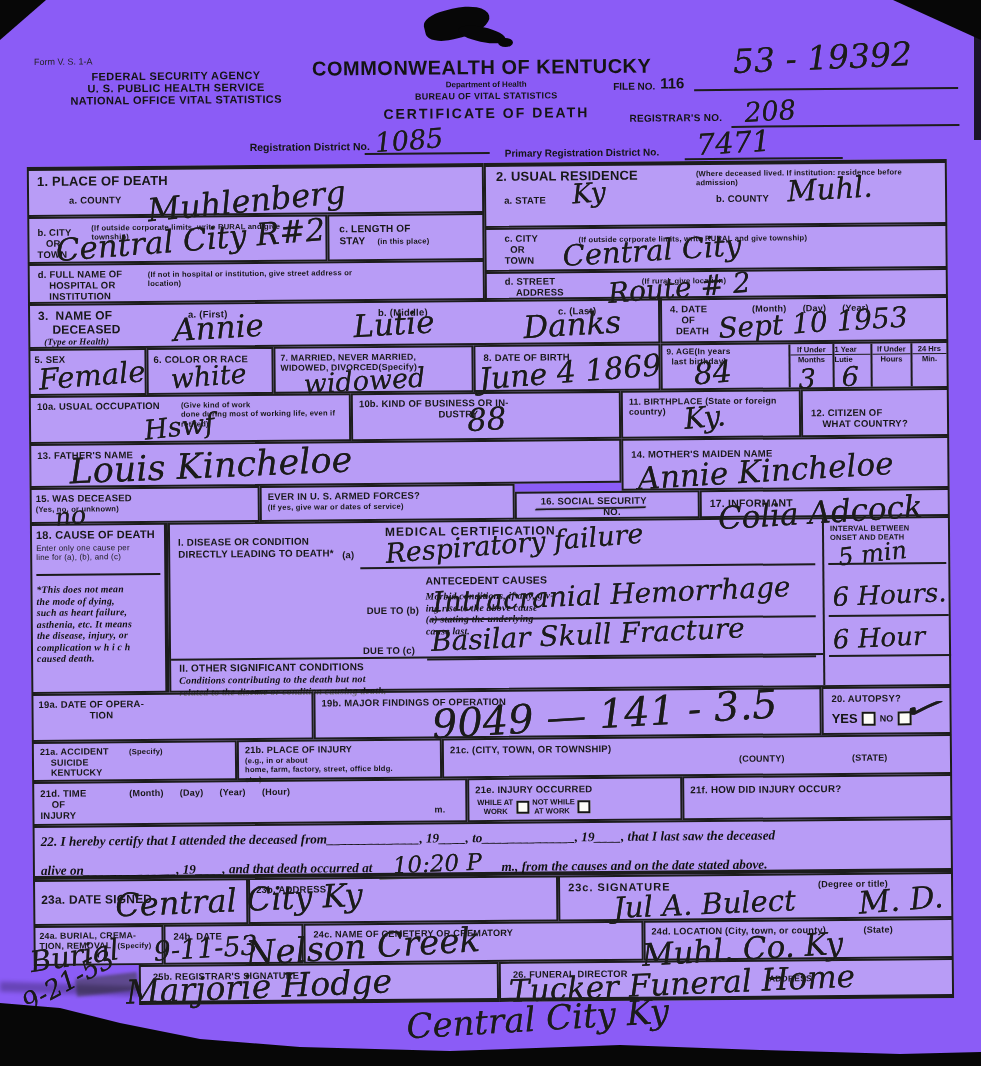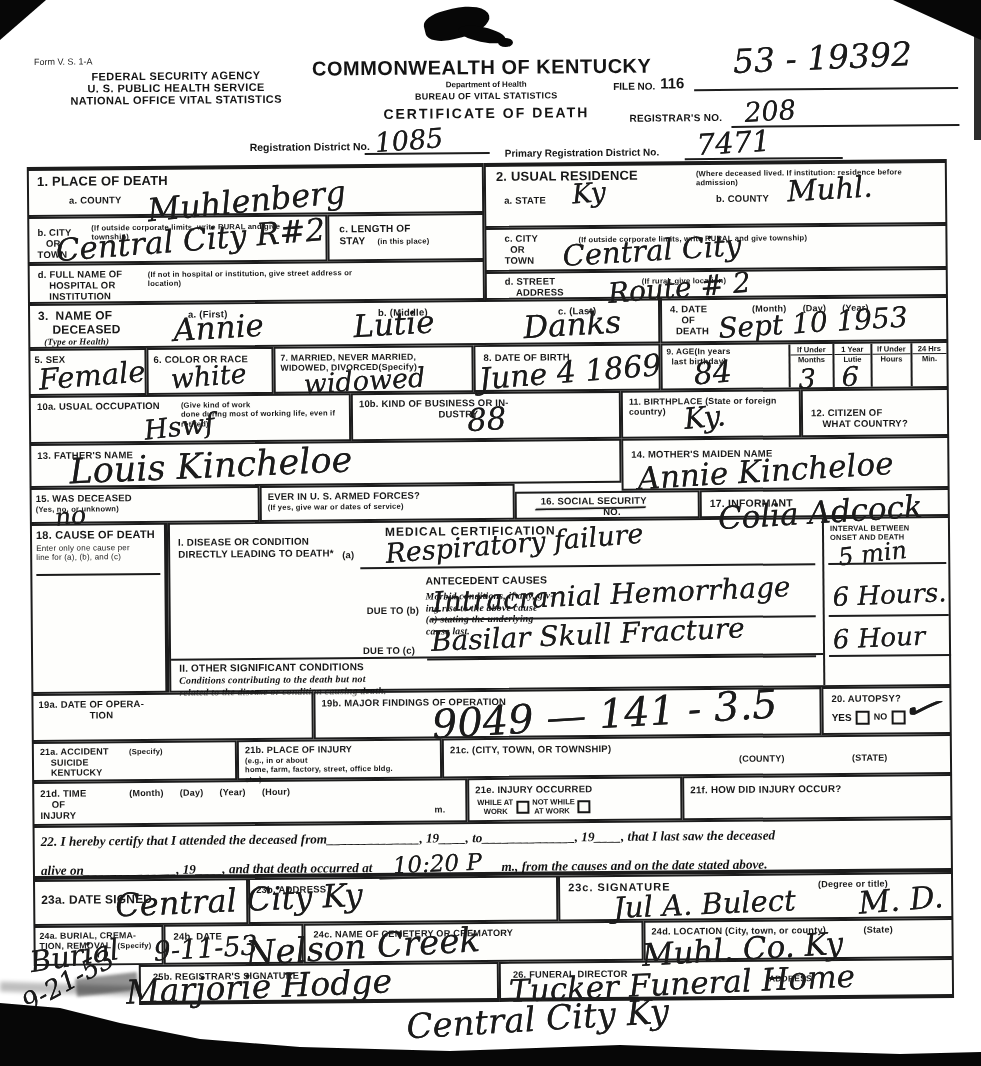--- a/index.html
+++ b/index.html
@@ -1,17 +1,17 @@
 <!DOCTYPE html>
 <html><head>
 <meta charset="utf-8">
 <style>
   *{box-sizing:border-box;margin:0;padding:0}
   body{margin:0;background:#9a9891}
-  .page{position:relative;width:981px;height:1066px;background:#ffffff;overflow:hidden;
+  .page{position:relative;width:981px;height:1066px;background:#8b5cf6;overflow:hidden;
         font-family:"Liberation Sans",sans-serif;color:#141414}
   .paper{position:absolute;inset:0;transform:rotate(-0.5deg)}
   .abs{position:absolute}
   .cell{position:absolute;border:2px solid #1c1c1c;background:rgba(253,252,248,.4)}
   .lbl{position:absolute;font-weight:bold;font-size:9.5px;letter-spacing:.2px;line-height:1.18;color:#181818}
   .sm{font-size:7.6px;font-weight:bold;line-height:1.25}
   .prex{white-space:pre}
   .hand{position:absolute;font-family:"DejaVu Serif",serif;font-style:italic;color:#1b1b1b;
         white-space:nowrap;line-height:1;text-shadow:0 0 .5px #333}
   .serifnote{font-family:"Liberation Serif",serif;font-style:italic;font-weight:bold;color:#111}
@@ -140,21 +140,21 @@
   </div>
   <div class="hand" style="left:480px;top:358px;font-size:30px;transform:rotate(-4deg);z-index:5">June 4 1869</div>
   <div class="cell" style="left:662px;top:345px;width:288px;height:47px">
     <span class="lbl prex" style="left:4px;top:2px;font-size:8.3px">9. AGE(In years
   last birthday)</span>
     <div class="abs" style="left:126px;top:0;width:158px;height:43px;display:flex">
       <div style="width:44px;border-left:2px solid #1c1c1c;text-align:center">
         <div class="sm" style="border-bottom:1.5px solid #1c1c1c;padding-top:1px">If Under</div>
         <div class="sm">Months</div>
       </div>
-      <div style="width:38px;border-left:2px solid #1c1c1c;text-align:center">
+      <div style="width:38px;border-left:2px solid #1c1c1c;text-align:left">
         <div class="sm" style="border-bottom:1.5px solid #1c1c1c;padding-top:1px">1 Year</div>
         <div class="sm">Lutie</div>
       </div>
       <div style="width:40px;border-left:2px solid #1c1c1c;text-align:center">
         <div class="sm" style="border-bottom:1.5px solid #1c1c1c;padding-top:1px">If Under</div>
         <div class="sm">Hours</div>
       </div>
       <div style="width:36px;border-left:2px solid #1c1c1c;text-align:center">
         <div class="sm" style="border-bottom:1.5px solid #1c1c1c;padding-top:1px">24 Hrs</div>
         <div class="sm">Min.</div>
@@ -212,20 +212,27 @@
   <div class="cell" style="left:700px;top:492px;width:250px;height:28px">
     <span class="lbl" style="left:8px;top:5px;font-size:10.5px">17. INFORMANT</span>
   </div>
   <div class="hand" style="left:718px;top:500px;font-size:31px;transform:rotate(-3deg);z-index:6">Colia Adcock</div>
 
   <div class="cell" style="left:30px;top:520px;width:138px;height:170px;border-right-width:4px">
     <span class="lbl" style="left:4px;top:3px;font-size:11px;width:128px">18. CAUSE OF DEATH</span>
     <span class="lbl prex" style="left:4px;top:18px;font-size:8px;font-weight:normal">Enter only one cause per
 line for (a), (b), and (c)</span>
     <div class="abs" style="left:4px;top:48px;width:124px;border-top:2px solid #1a1a1a"></div>
+    <span class="lbl serifnote prex" style="left:4px;top:58px;font-size:9.8px">*This does not mean
+the mode of dying,
+such as heart failure,
+asthenia, etc. It means
+the disease, injury, or
+complication w h i c h
+caused death.</span>
   </div>
   <div class="cell" style="left:168px;top:520px;width:782px;height:170px">
     <span class="lbl" style="left:215px;top:2px;font-size:12px;letter-spacing:1px">MEDICAL CERTIFICATION</span>
     <div class="abs" style="left:652px;top:0;height:166px;border-left:2px solid #1c1c1c"></div>
     <span class="lbl prex" style="left:660px;top:6px;font-size:7.5px">INTERVAL BETWEEN
 ONSET AND DEATH</span>
     <span class="lbl prex" style="left:8px;top:12px;font-size:9.8px">I. DISEASE OR CONDITION
 DIRECTLY LEADING TO DEATH*</span>
     <span class="lbl" style="left:172px;top:26px">(a)</span>
     <div class="ul" style="left:190px;top:18px;width:455px;height:28px"></div>
@@ -257,21 +264,21 @@
     <span class="lbl prex" style="left:5px;top:3px">19a. DATE OF OPERA-
                   TION</span>
   </div>
   <div class="cell" style="left:312px;top:690px;width:508px;height:48px">
     <span class="lbl" style="left:6px;top:4px">19b. MAJOR FINDINGS OF OPERATION</span>
   </div>
   <div class="hand" style="left:430px;top:695px;font-size:40px;transform:rotate(-3deg);z-index:6">9049 — 141 - 3.5</div>
   <div class="cell" style="left:820px;top:690px;width:130px;height:48px">
     <span class="lbl" style="left:8px;top:4px">20. AUTOPSY?</span>
     <div class="abs" style="left:8px;top:22px;display:flex;align-items:center;gap:4px">
-      <span class="sm" style="font-size:10px">YES</span>
+      <span class="sm" style="font-size:13px">YES</span>
       <span class="box"></span>
       <span class="sm" style="font-size:9px">NO</span>
       <span class="box"></span>
     </div>
   </div>
   <div class="hand" style="left:905px;top:694px;font-size:34px;transform:rotate(10deg) scaleX(1.5);z-index:6">✓</div>
 
   <div class="cell" style="left:30px;top:738px;width:205px;height:40px">
     <span class="lbl prex" style="left:6px;top:3px;font-size:9px">21a. ACCIDENT
     SUICIDE

